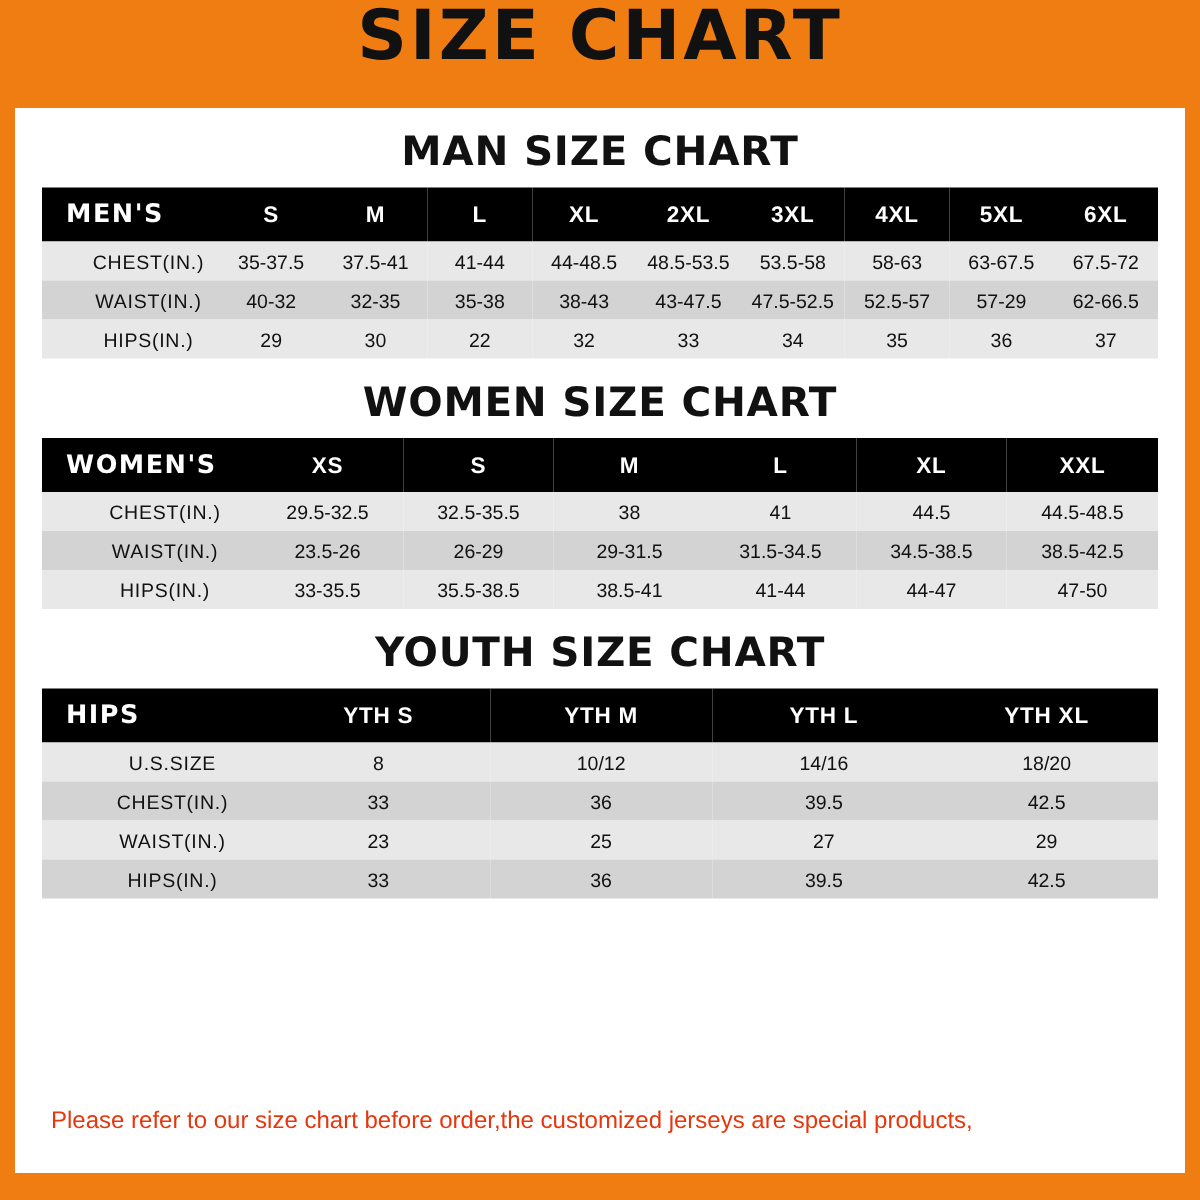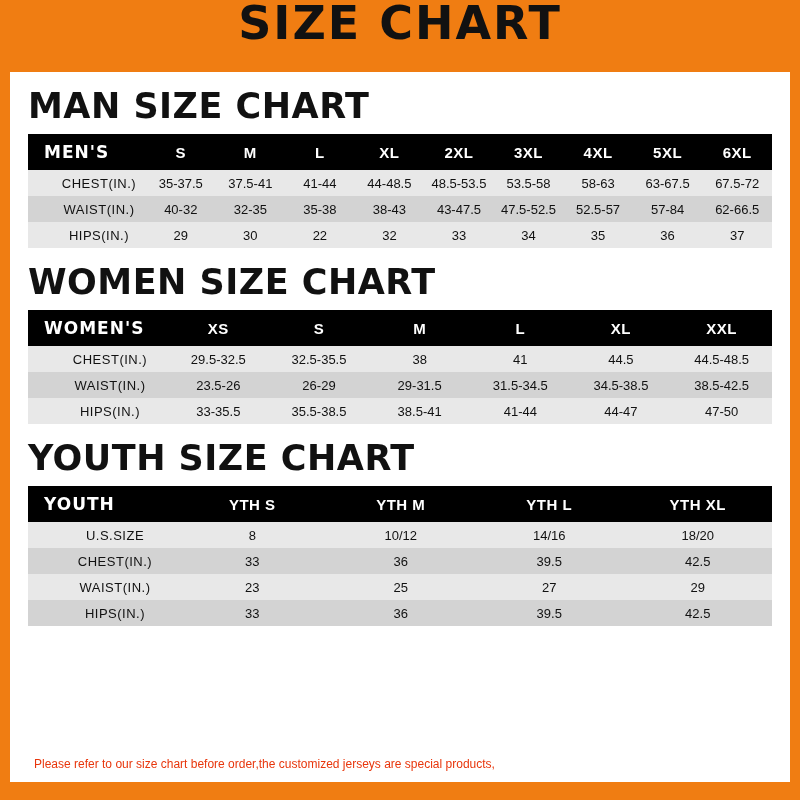--- a/index.html
+++ b/index.html
@@ -42,23 +42,24 @@
   }
 
   .content {
     flex: 1;
     padding: 0 18px;
     display: flex;
     flex-direction: column;
   }
 
   .section-title {
+    text-align: center;
     font-family: "DejaVu Sans", sans-serif;
     font-weight: bold;
-    font-size: 35px;
+    font-size: 27px;
     letter-spacing: 0.5px;
     color: #111;
     margin: 14px 0 8px 0;
   }
 
   table.sizetable {
     width: 100%;
     border-collapse: collapse;
     table-layout: fixed;
   }
@@ -101,23 +102,23 @@
   .men-table .rowhead { width: 118px; }
   .women-table .rowhead { width: 140px; }
   .youth-table .rowhead { width: 150px; }
   .youth-table thead th { font-size: 16px; }
   .youth-table th, .youth-table td { height: 33px; font-size: 14px; }
   .women-table th, .women-table td { height: 30px; font-size: 14px; }
   .women-table thead th { font-size: 16px; }
 
   .footer-note {
     margin-top: auto;
-    padding: 10px 6px 10px 6px;
+    padding: 10px 6px 23px 6px;
     color: #e8360c;
-    font-size: 12px;
+    font-size: 16px;
     line-height: 1.35;
     font-family: "Liberation Sans", sans-serif;
   }
   .footer-note div { white-space: nowrap; }
   .bottom-bar {
     background: #f07d12;
     height: 18px;
     margin: 0 -10px;
   }
 </style>
@@ -163,21 +164,21 @@
         </tr>
         <tr class="even">
           <td class="rowhead">WAIST(IN.)</td>
           <td>40-32</td>
           <td>32-35</td>
           <td>35-38</td>
           <td>38-43</td>
           <td>43-47.5</td>
           <td>47.5-52.5</td>
           <td>52.5-57</td>
-          <td>57-84</td>
+          <td>57-29</td>
           <td>62-66.5</td>
         </tr>
         <tr class="odd">
           <td class="rowhead">HIPS(IN.)</td>
           <td>29</td>
           <td>30</td>
           <td>22</td>
           <td>32</td>
           <td>33</td>
           <td>34</td>
@@ -229,21 +230,21 @@
           <td>44-47</td>
           <td>47-50</td>
         </tr>
       </tbody>
     </table>
 
     <div class="section-title">YOUTH SIZE CHART</div>
     <table class="sizetable youth-table">
       <thead>
         <tr>
-          <th class="rowhead">YOUTH</th>
+          <th class="rowhead">HIPS</th>
           <th>YTH S</th>
           <th>YTH M</th>
           <th>YTH L</th>
           <th>YTH XL</th>
         </tr>
       </thead>
       <tbody>
         <tr class="odd">
           <td class="rowhead">U.S.SIZE</td>
           <td>8</td>

